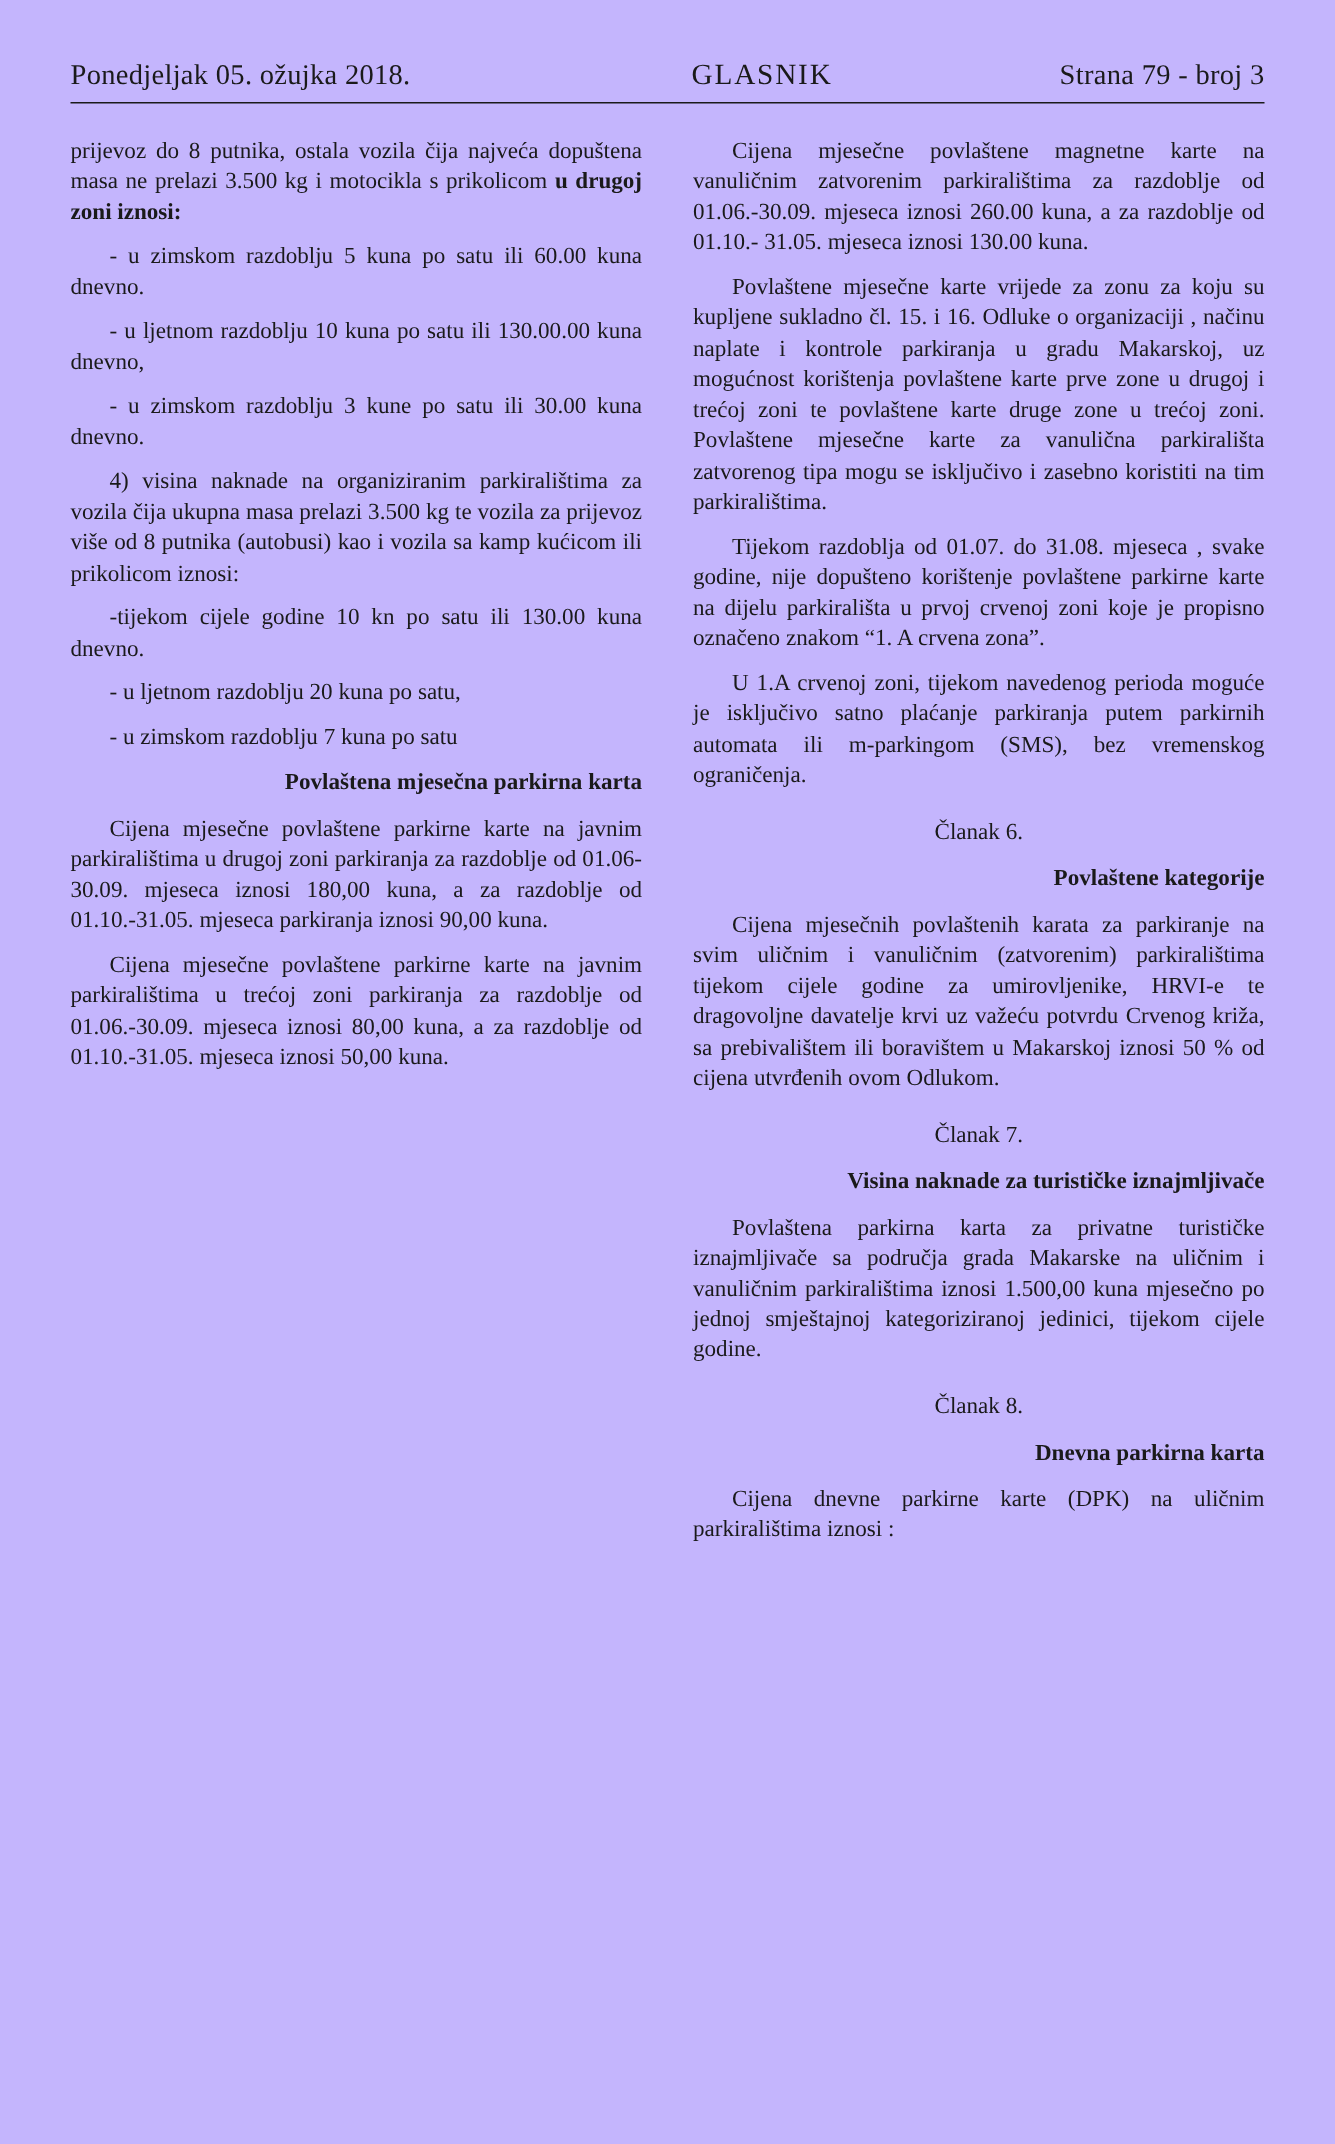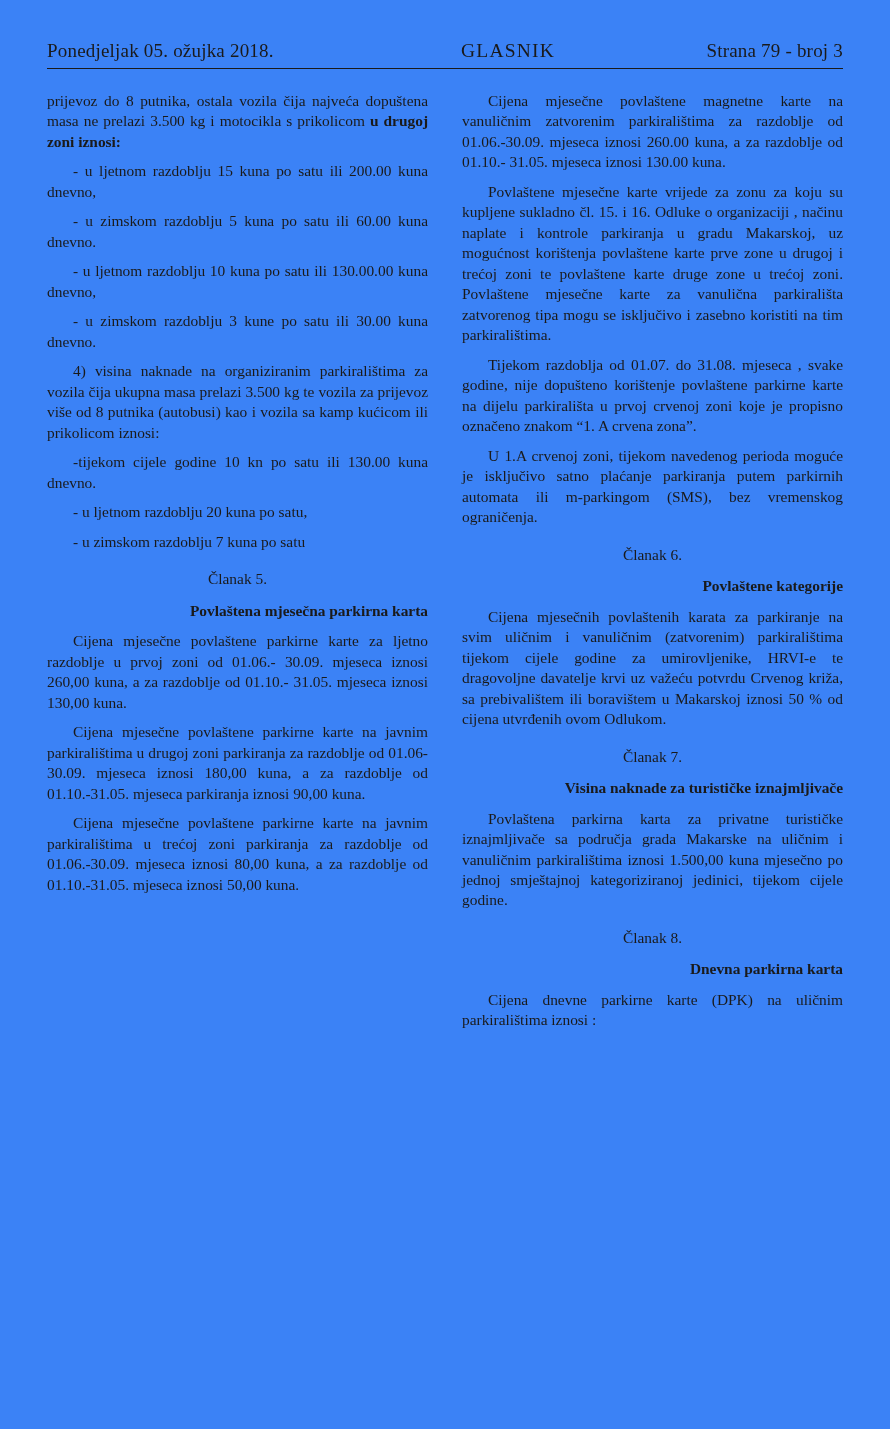--- a/index.html
+++ b/index.html
@@ -3,21 +3,21 @@
 <meta charset="utf-8">
 <style>
   html, body {
     margin: 0;
     padding: 0;
     background: #9a9a9a;
   }
   .page {
     width: 890px;
     height: 1429px;
-    background: #3b82f6;
+    background: #c4b5fd;
     margin: 0 auto;
     position: relative;
     box-sizing: border-box;
     font-family: "Liberation Serif", serif;
     color: #1a1a1a;
     overflow: hidden;
   }
   .page-inner {
     position: absolute;
     left: 47px;
@@ -85,31 +85,28 @@
     <div class="header">
       <span class="h-left">Ponedjeljak 05. ožujka 2018.</span>
       <span class="h-center">GLASNIK</span>
       <span class="h-right">Strana 79 - broj 3</span>
     </div>
     <div class="rule"></div>
 
     <div class="columns">
       <div class="col" id="col-left">
           <p><span>prijevoz do 8 putnika, ostala vozila čija najveća dopuštena masa ne prelazi 3.500 kg i motocikla s prikolicom </span><b>u drugoj zoni iznosi:</b></p>
-          <p class="dash"><span>- u ljetnom razdoblju 15 kuna po satu ili 200.00 kuna dnevno,</span></p>
           <p class="dash"><span>- u zimskom razdoblju 5 kuna po satu ili 60.00 kuna dnevno.</span></p>
           <p class="dash"><span>- u ljetnom razdoblju 10 kuna po satu ili 130.00.00 kuna dnevno,</span></p>
           <p class="dash"><span>- u zimskom razdoblju 3 kune po satu ili 30.00 kuna dnevno.</span></p>
           <p class="indent"><span>4) visina naknade na organiziranim parkiralištima za vozila čija ukupna masa prelazi 3.500 kg te vozila za prijevoz više od 8 putnika (autobusi) kao i vozila sa kamp kućicom ili prikolicom iznosi:</span></p>
           <p class="dash"><span>-tijekom cijele godine 10 kn po satu ili 130.00 kuna dnevno.</span></p>
           <p class="dash"><span>- u ljetnom razdoblju 20 kuna po satu,</span></p>
           <p class="dash"><span>- u zimskom razdoblju 7 kuna po satu</span></p>
-          <p class="center"><span>Članak 5.</span></p>
           <p class="heading-bold"><span>Povlaštena mjesečna parkirna karta</span></p>
-          <p class="indent"><span>Cijena mjesečne povlaštene parkirne karte za ljetno razdoblje u prvoj zoni od 01.06.- 30.09. mjeseca iznosi 260,00 kuna, a za razdoblje od 01.10.- 31.05. mjeseca iznosi 130,00 kuna.</span></p>
           <p class="indent"><span>Cijena mjesečne povlaštene parkirne karte na javnim parkiralištima u drugoj zoni parkiranja za razdoblje od 01.06-30.09. mjeseca iznosi 180,00 kuna, a za razdoblje od 01.10.-31.05. mjeseca parkiranja  iznosi 90,00 kuna.</span></p>
           <p class="indent"><span>Cijena mjesečne povlaštene parkirne karte na javnim parkiralištima u trećoj zoni parkiranja za razdoblje od 01.06.-30.09. mjeseca iznosi 80,00 kuna, a za razdoblje od 01.10.-31.05. mjeseca iznosi 50,00 kuna.</span></p>
         </div>
       <div class="col" id="col-right">
           <p class="indent"><span>Cijena mjesečne povlaštene magnetne karte na vanuličnim zatvorenim parkiralištima za razdoblje od 01.06.-30.09. mjeseca iznosi 260.00 kuna, a za razdoblje od 01.10.- 31.05. mjeseca iznosi 130.00 kuna.</span></p>
           <p class="indent"><span>Povlaštene mjesečne karte vrijede za zonu za koju su kupljene sukladno čl.  15.  i 16. Odluke o organizaciji , načinu naplate  i kontrole parkiranja u gradu Makarskoj, uz mogućnost korištenja povlaštene karte prve zone u drugoj i trećoj zoni te povlaštene karte druge zone u trećoj zoni. Povlaštene mjesečne karte za vanulična parkirališta zatvorenog tipa mogu se isključivo i zasebno koristiti na tim parkiralištima.</span></p>
           <p class="indent"><span>Tijekom razdoblja od 01.07. do 31.08. mjeseca , svake godine, nije dopušteno korištenje povlaštene parkirne karte na dijelu parkirališta u prvoj crvenoj zoni  koje je propisno označeno znakom  “1. A crvena zona”.</span></p>
           <p class="indent"><span>U  1.A  crvenoj  zoni,  tijekom  navedenog  perioda  moguće  je  isključivo  satno  plaćanje parkiranja  putem  parkirnih  automata  ili m-parkingom (SMS), bez vremenskog ograničenja.</span></p>
           <p class="center"><span>Članak 6.</span></p>
           <p class="heading-bold"><span>Povlaštene kategorije</span></p>

